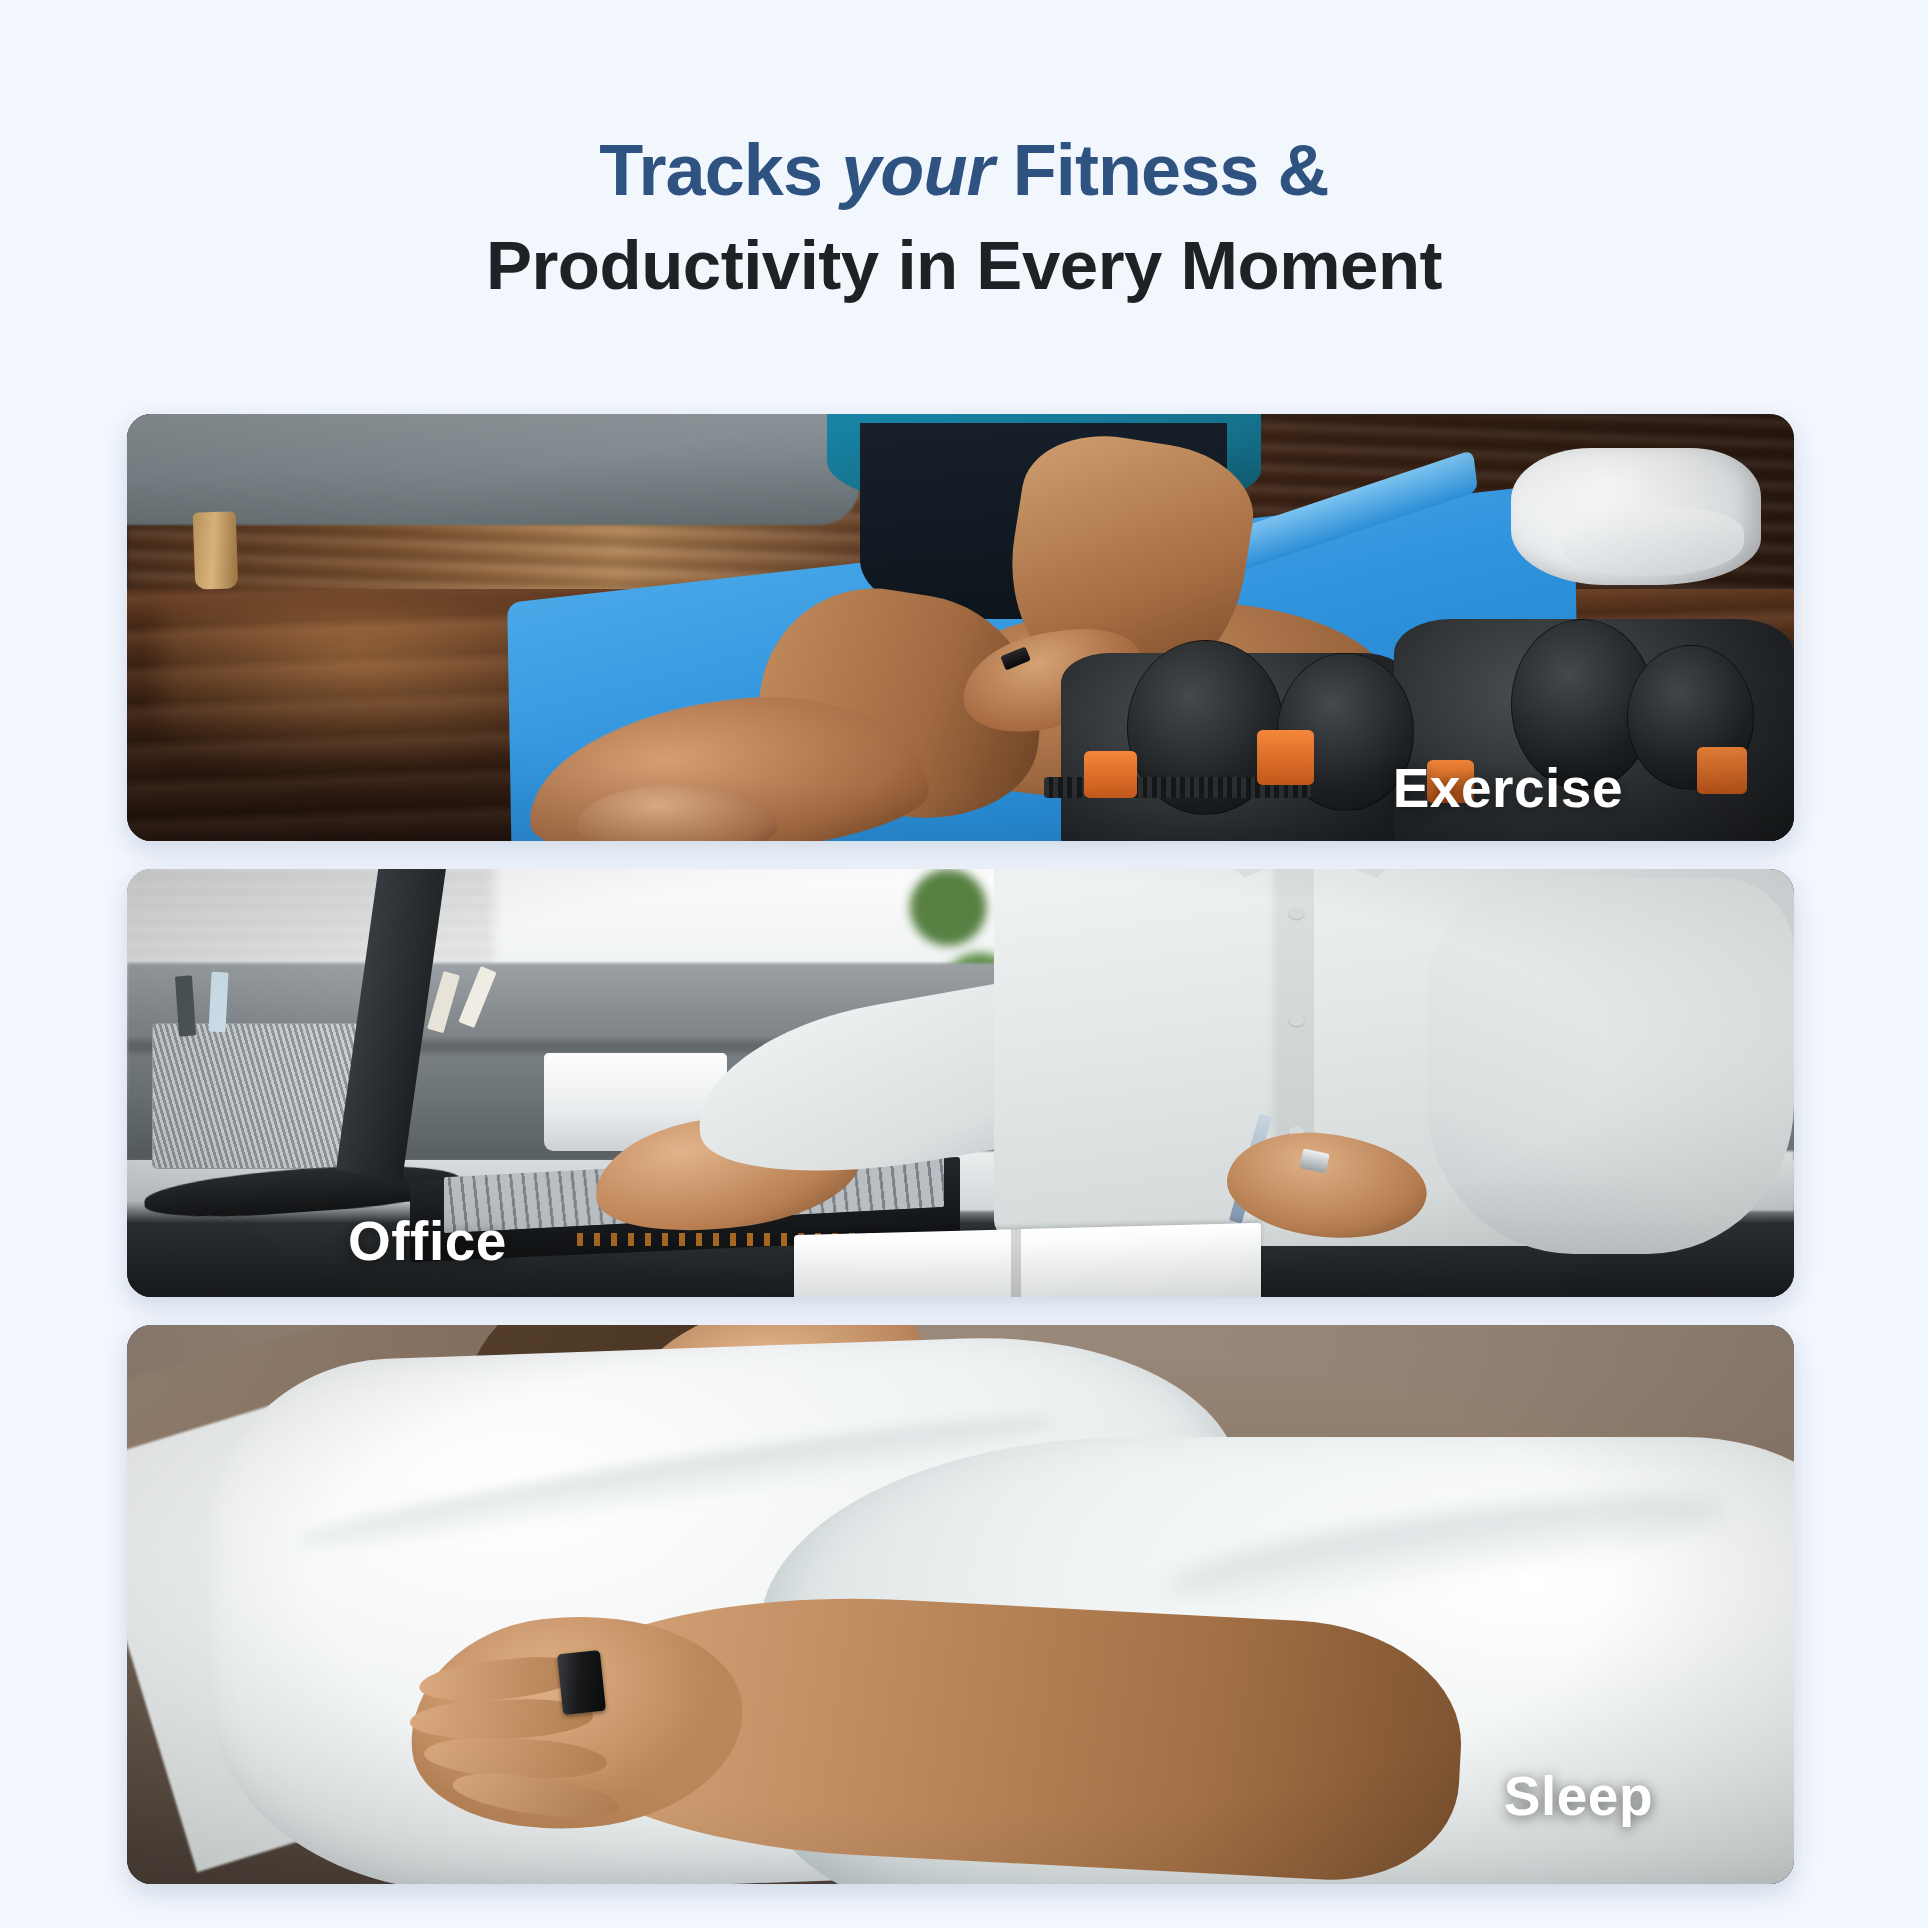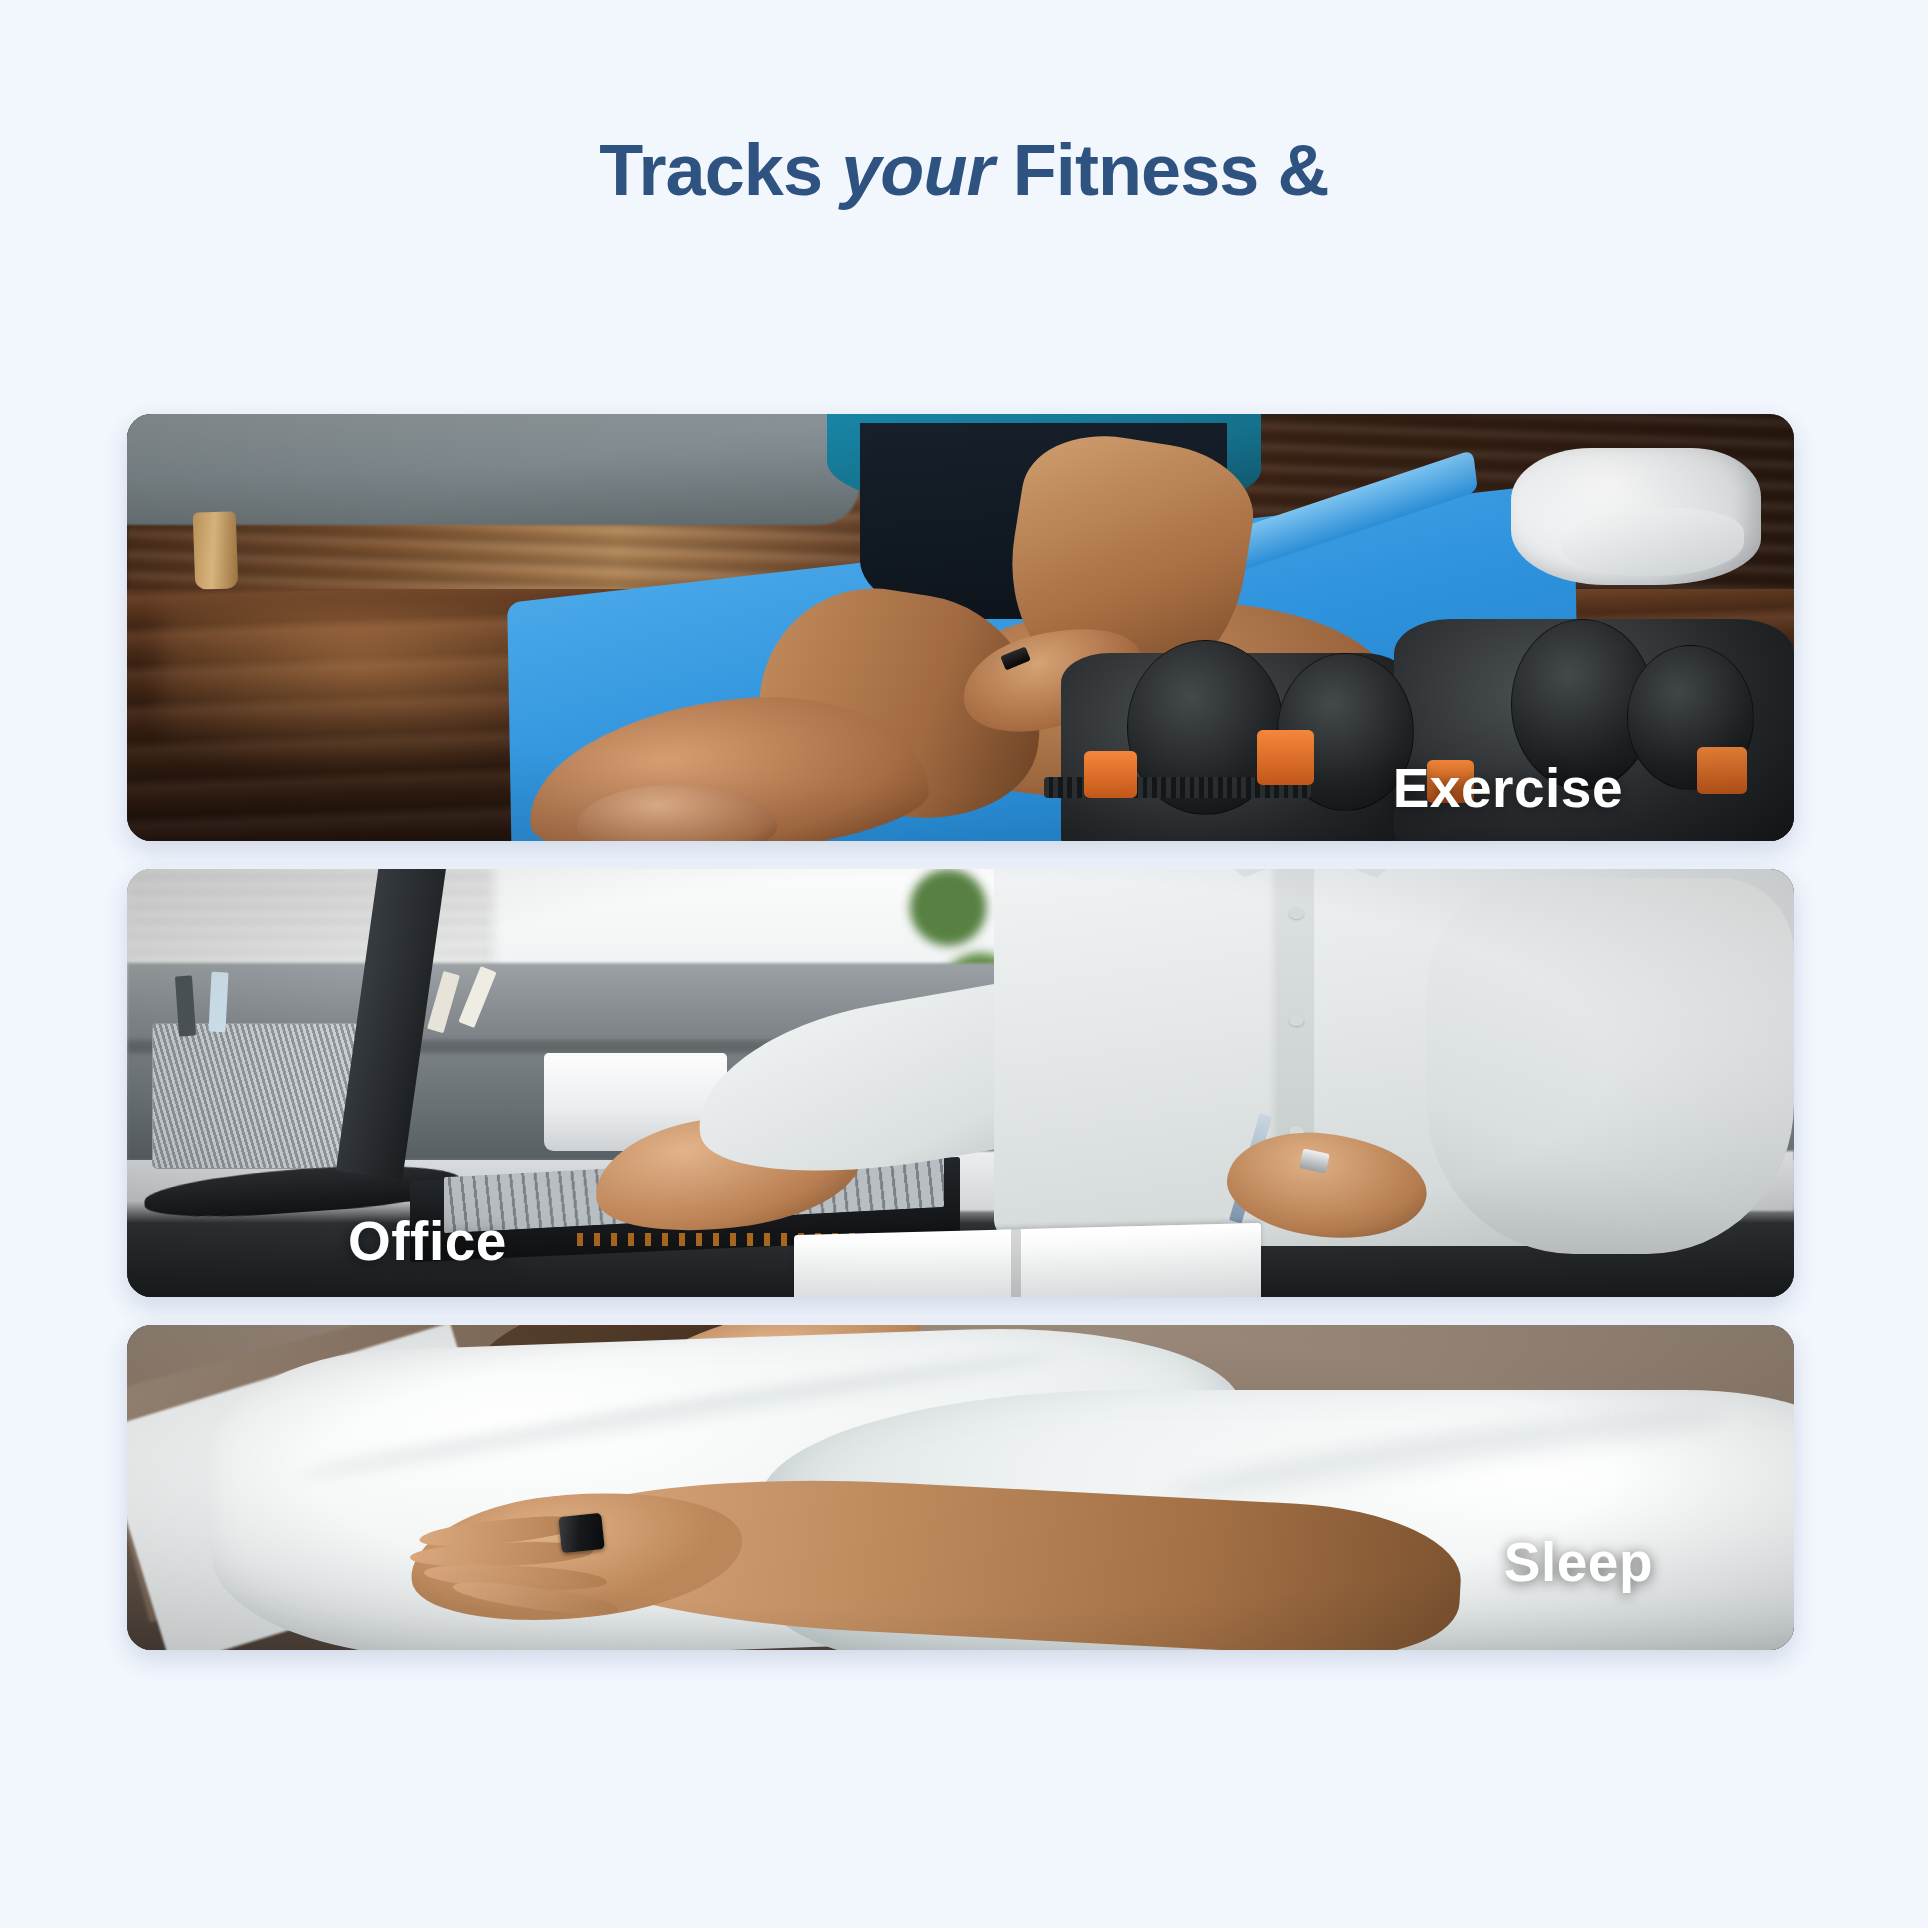--- a/index.html
+++ b/index.html
@@ -69,21 +69,21 @@
     width: 1667px;
     border-radius: 24.5px;
     overflow: hidden;
     box-shadow: 0 9.4px 24.5px rgba(40, 70, 120, 0.16);
     margin-bottom: 28px;
     background: #222;
   }
 
   .card-exercise { height: 427px; }
   .card-office   { height: 428px; }
-  .card-sleep    { height: 325px; }
+  .card-sleep    { height: 559px; }
 
   .photo {
     position: absolute;
     inset: 0;
     overflow: hidden;
   }
 
   .label {
     position: absolute;
     color: #ffffff;
@@ -531,20 +531,21 @@
 </style>
 </head>
 <body>
 
 <div class="page">
 
   <div class="heading">
     <div class="heading-line-1">
       <span>Tracks </span><span class="em">your</span><span> Fitness &amp;</span>
     </div>
+    <div class="heading-line-2">Productivity in Every Moment</div>
   </div>
 
   <div class="cards">
 
     <div class="card card-exercise">
       <div class="photo">
         <div class="ex-wall"></div>
         <div class="ex-floor"></div>
         <div class="ex-floor-sheen"></div>
         <div class="ex-couch"></div>

